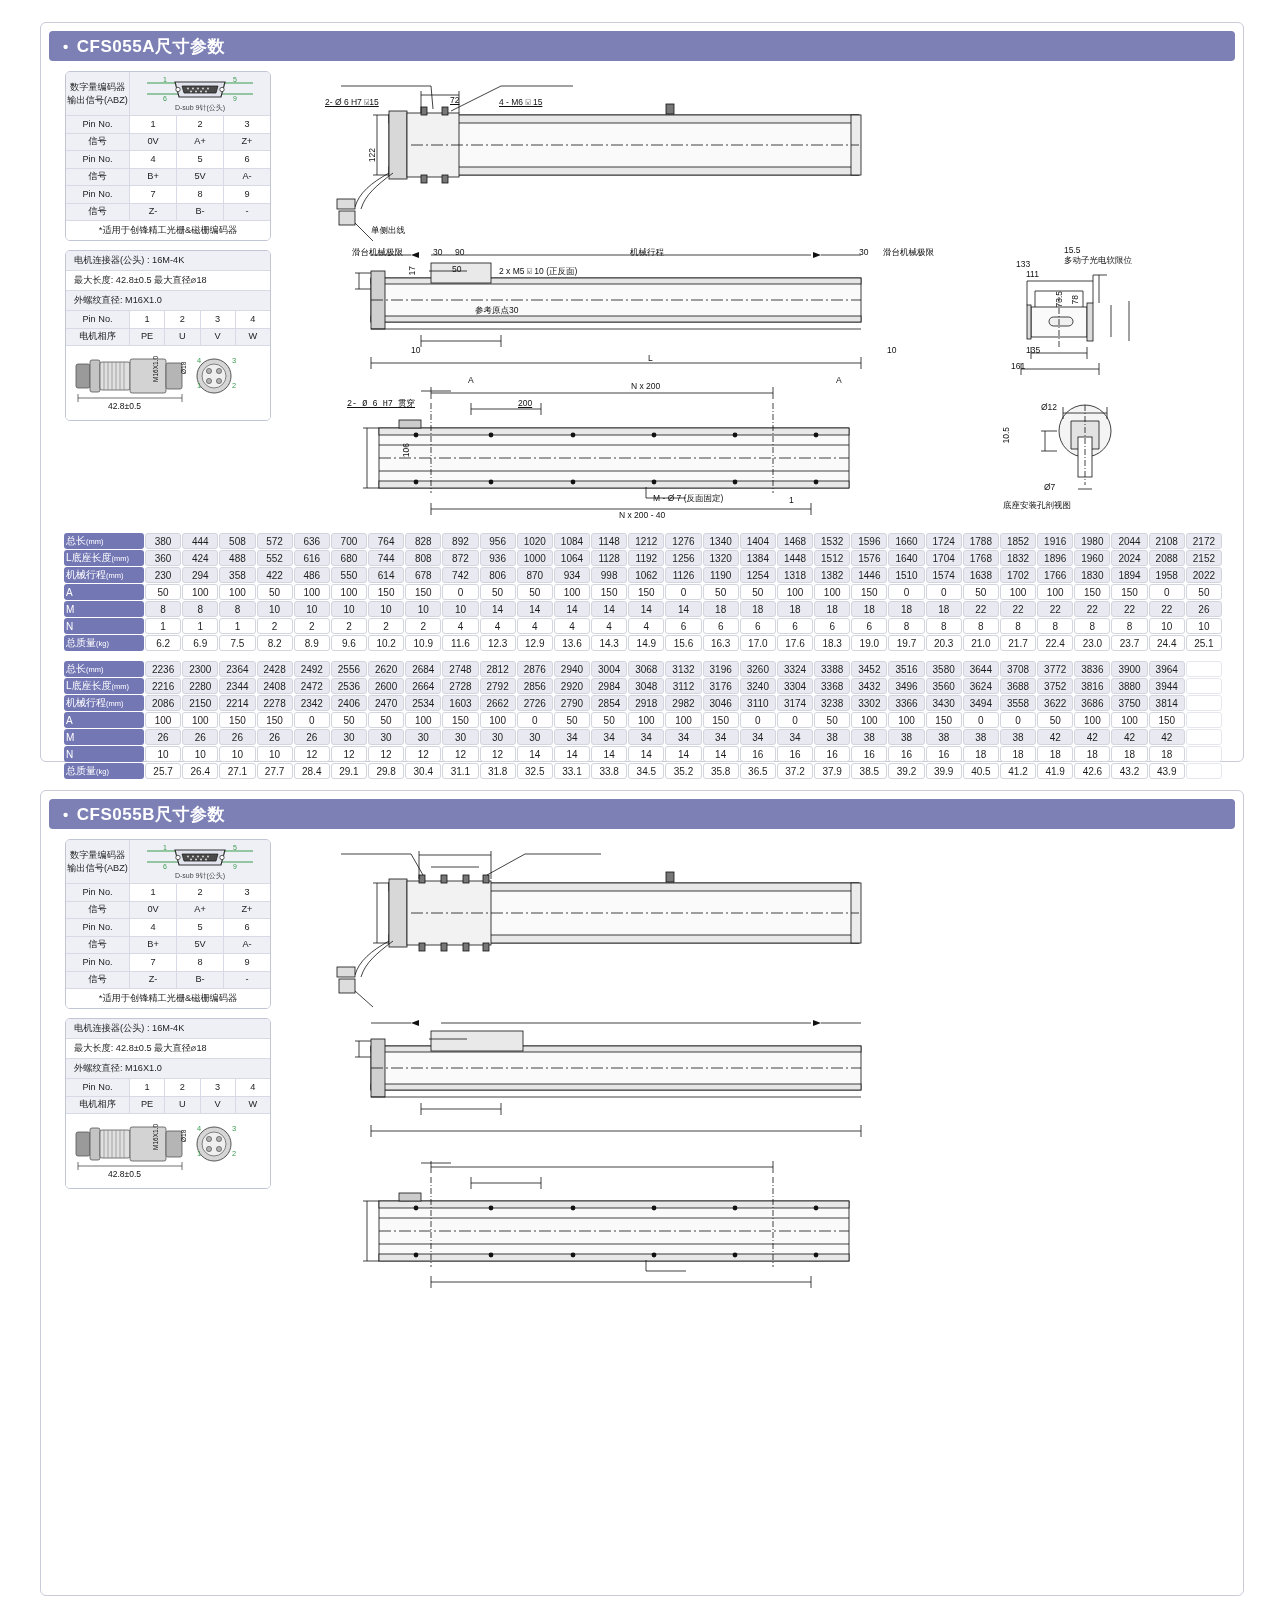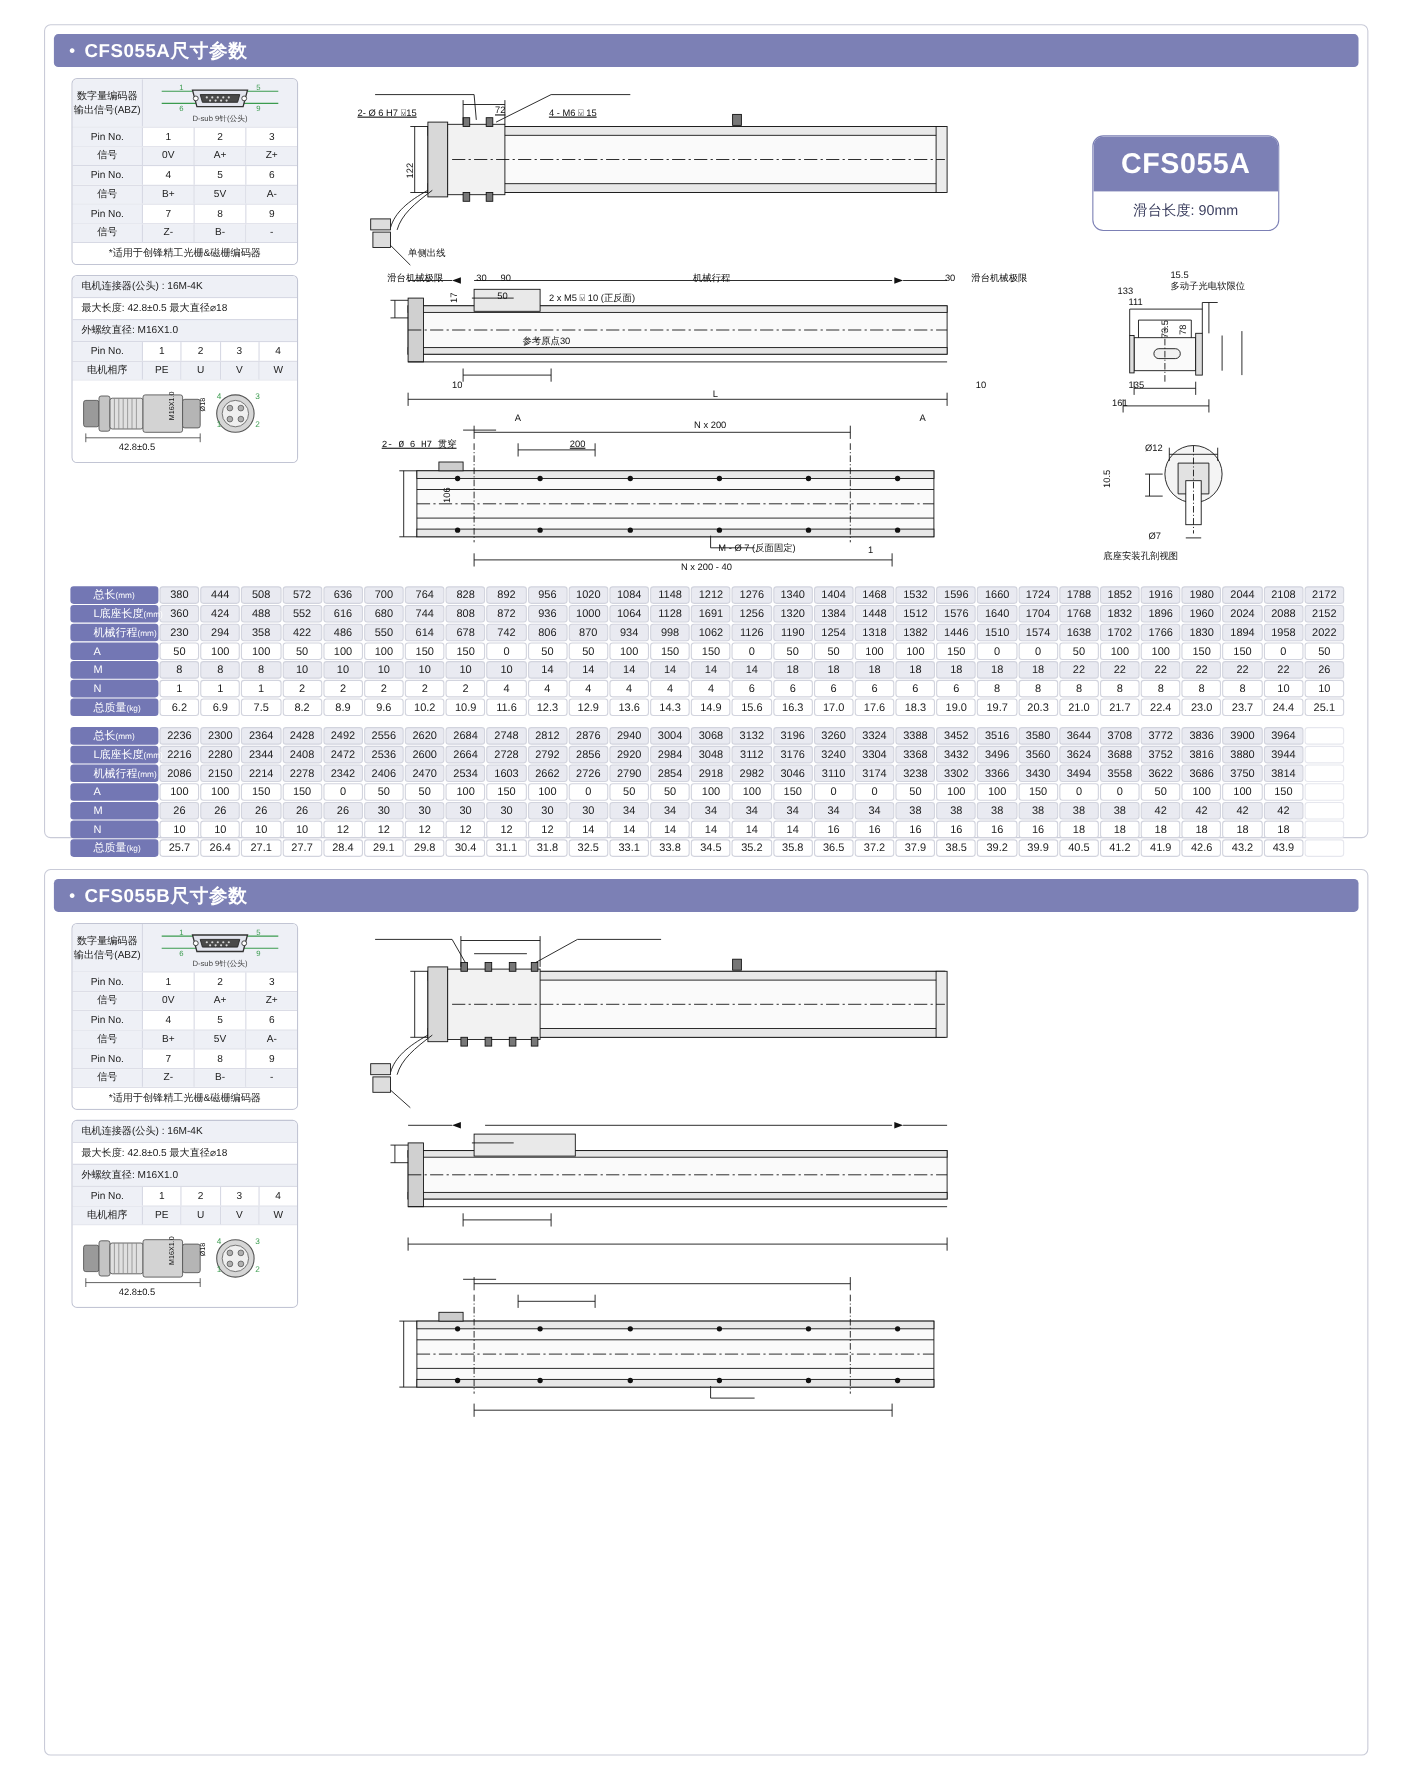--- a/index.html
+++ b/index.html
@@ -161,21 +161,21 @@
     border-radius: 3px;
     color: #1d1d1d;
     padding: 0;
     white-space: nowrap;
   }
   .datatable td.lbl {
     width: 80px;
     background: #7377b4;
     color: #fff;
     text-align: left;
-    padding-left: 21px;
+    padding-left: 2px;
     font-size: 10px;
     border-radius: 3px;
   }
   .datatable td.lbl .u { font-size: 7.5px; }
   .datatable td.v   { background: #ffffff; border: 1px solid #d2d4de; }
   .datatable td.vs  { background: #e9eaf1; border: 1px solid #d2d4de; }
   .datatable td.empty { background: #fff; border: 1px solid #e6e7ee; }
 
   
   .drawing { position: absolute; }
@@ -513,24 +513,20 @@
       <div class="dwg-label vert" style="left:1013px; top:268px;">73.5</div>
       <div class="dwg-label vert" style="left:1029px; top:272px;">78</div>
       <div class="dwg-label" style="left:1023px; top:222px;">15.5</div>
       <div class="dwg-label" style="left:1023px; top:232px;">多动子光电软限位</div>
       <div class="dwg-label" style="left:1000px; top:379px;text-align:right;">Ø12</div>
       <div class="dwg-label" style="left:1003px; top:459px;">Ø7</div>
       <div class="dwg-label vert" style="left:960px; top:404px;">10.5</div>
       <div class="dwg-label" style="left:962px; top:477px;">底座安装孔剖视图</div>
     </div>
 
-    <div class="badge" id="badge-a">
-      <div class="badge-title">CFS055A</div>
-      <div class="badge-sub">滑台长度: 90mm</div>
-    </div>
 
     <table class="datatable" id="table-a1">
         <tbody>
           <tr>
             <td class="lbl">总长<span class="u">(mm)</span></td>
             <td class="vs">380</td>
             <td class="vs">444</td>
             <td class="vs">508</td>
             <td class="vs">572</td>
             <td class="vs">636</td>
@@ -567,21 +563,21 @@
             <td class="vs">552</td>
             <td class="vs">616</td>
             <td class="vs">680</td>
             <td class="vs">744</td>
             <td class="vs">808</td>
             <td class="vs">872</td>
             <td class="vs">936</td>
             <td class="vs">1000</td>
             <td class="vs">1064</td>
             <td class="vs">1128</td>
-            <td class="vs">1691</td>
+            <td class="vs">1192</td>
             <td class="vs">1256</td>
             <td class="vs">1320</td>
             <td class="vs">1384</td>
             <td class="vs">1448</td>
             <td class="vs">1512</td>
             <td class="vs">1576</td>
             <td class="vs">1640</td>
             <td class="vs">1704</td>
             <td class="vs">1768</td>
             <td class="vs">1832</td>

